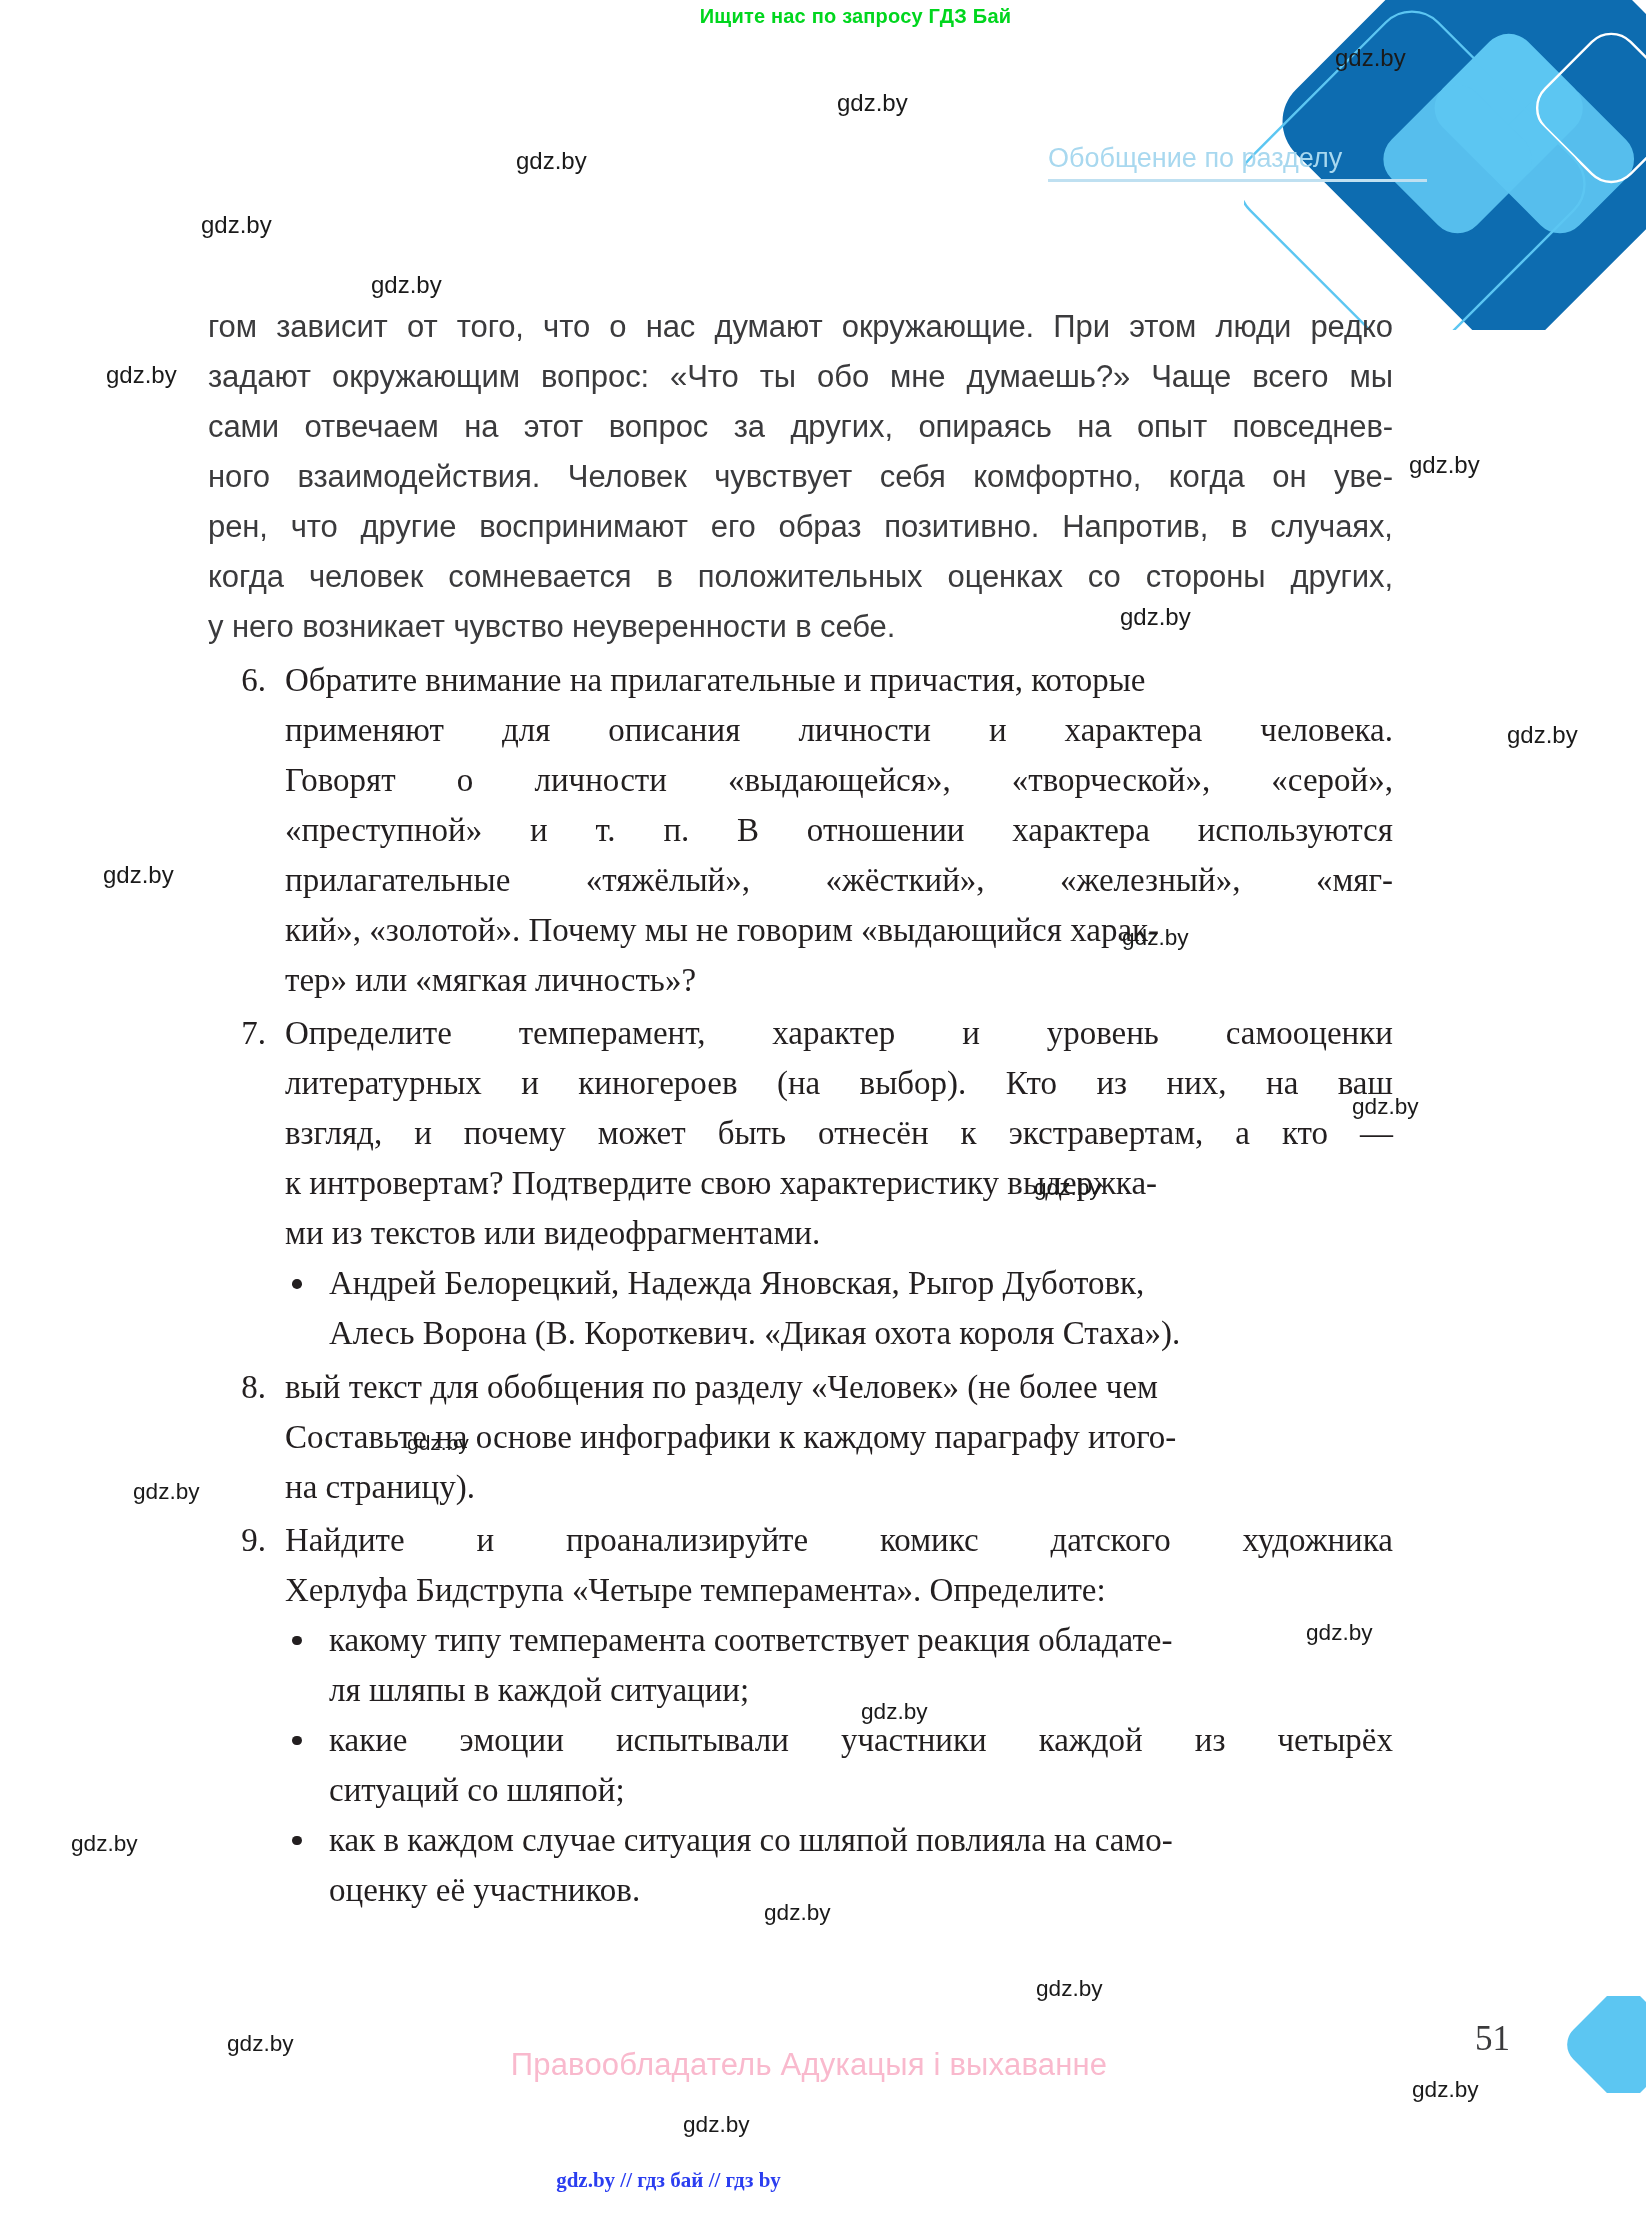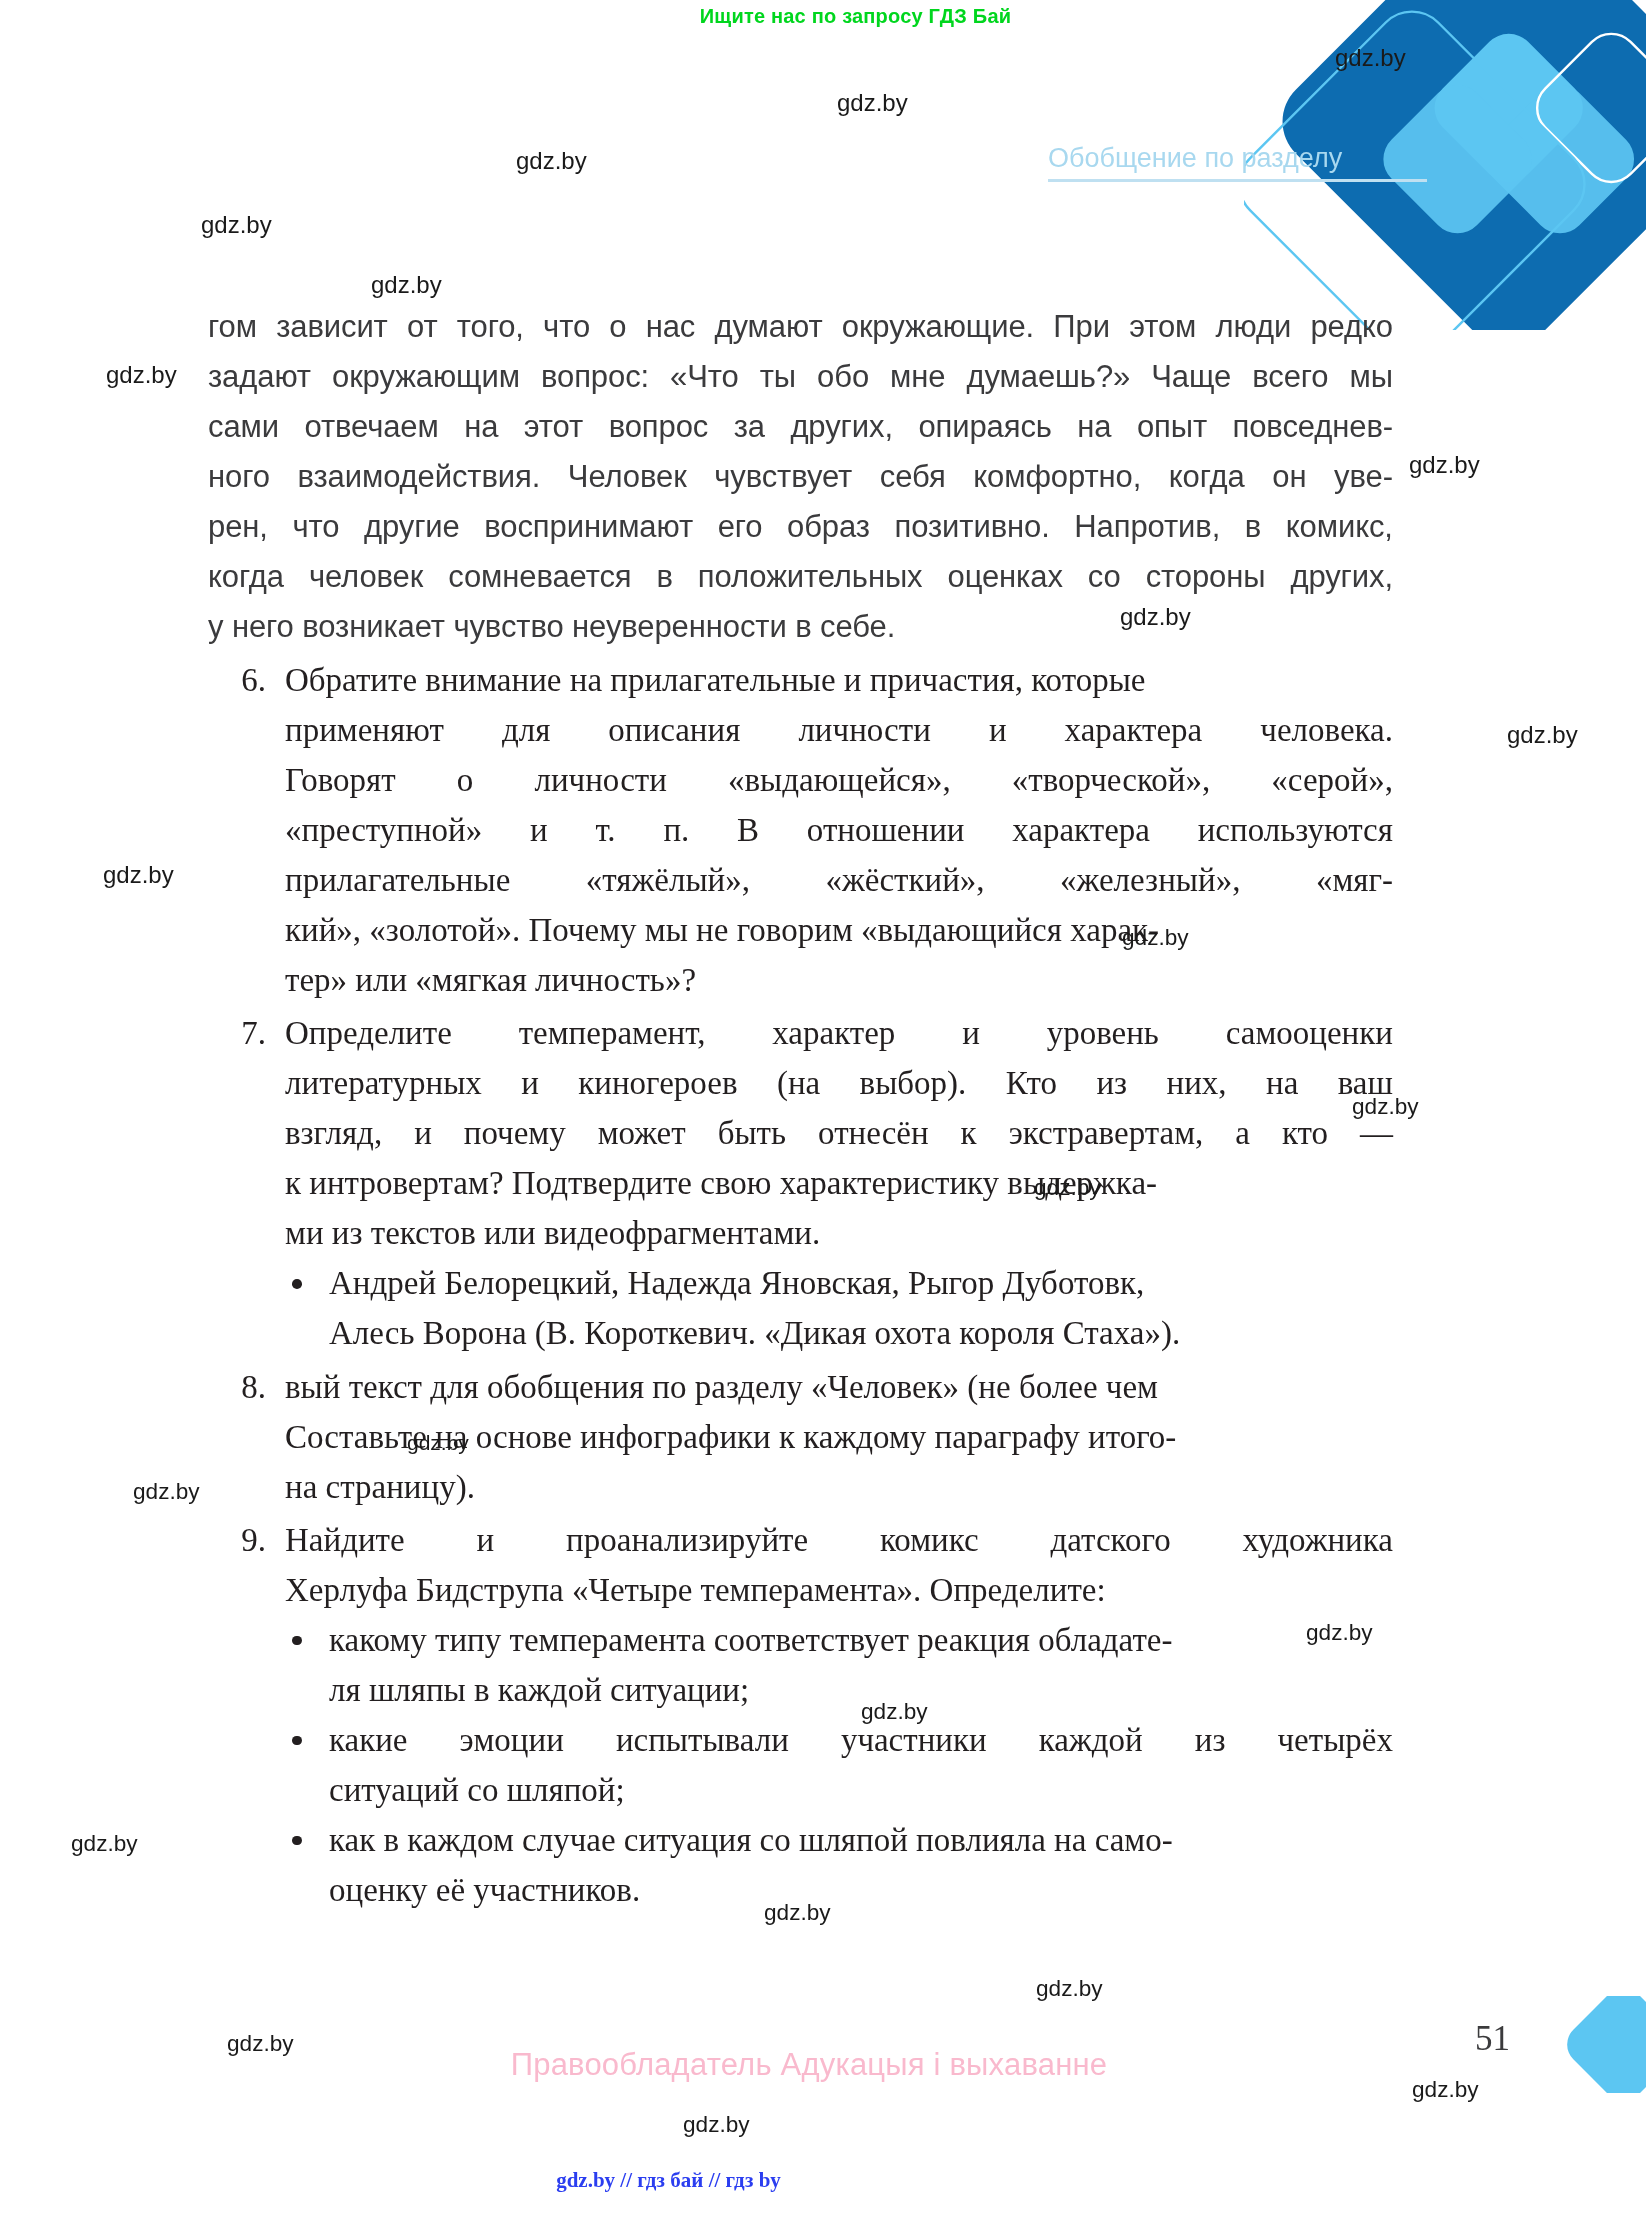--- a/index.html
+++ b/index.html
@@ -273,21 +273,21 @@
         <span class="ln just">
           <span>рен,</span>
           <span>что</span>
           <span>другие</span>
           <span>воспринимают</span>
           <span>его</span>
           <span>образ</span>
           <span>позитивно.</span>
           <span>Напротив,</span>
           <span>в</span>
-          <span>комикс,</span>
+          <span>случаях,</span>
         </span>
         <span class="ln just">
           <span>когда</span>
           <span>человек</span>
           <span>сомневается</span>
           <span>в</span>
           <span>положительных</span>
           <span>оценках</span>
           <span>со</span>
           <span>стороны</span>

